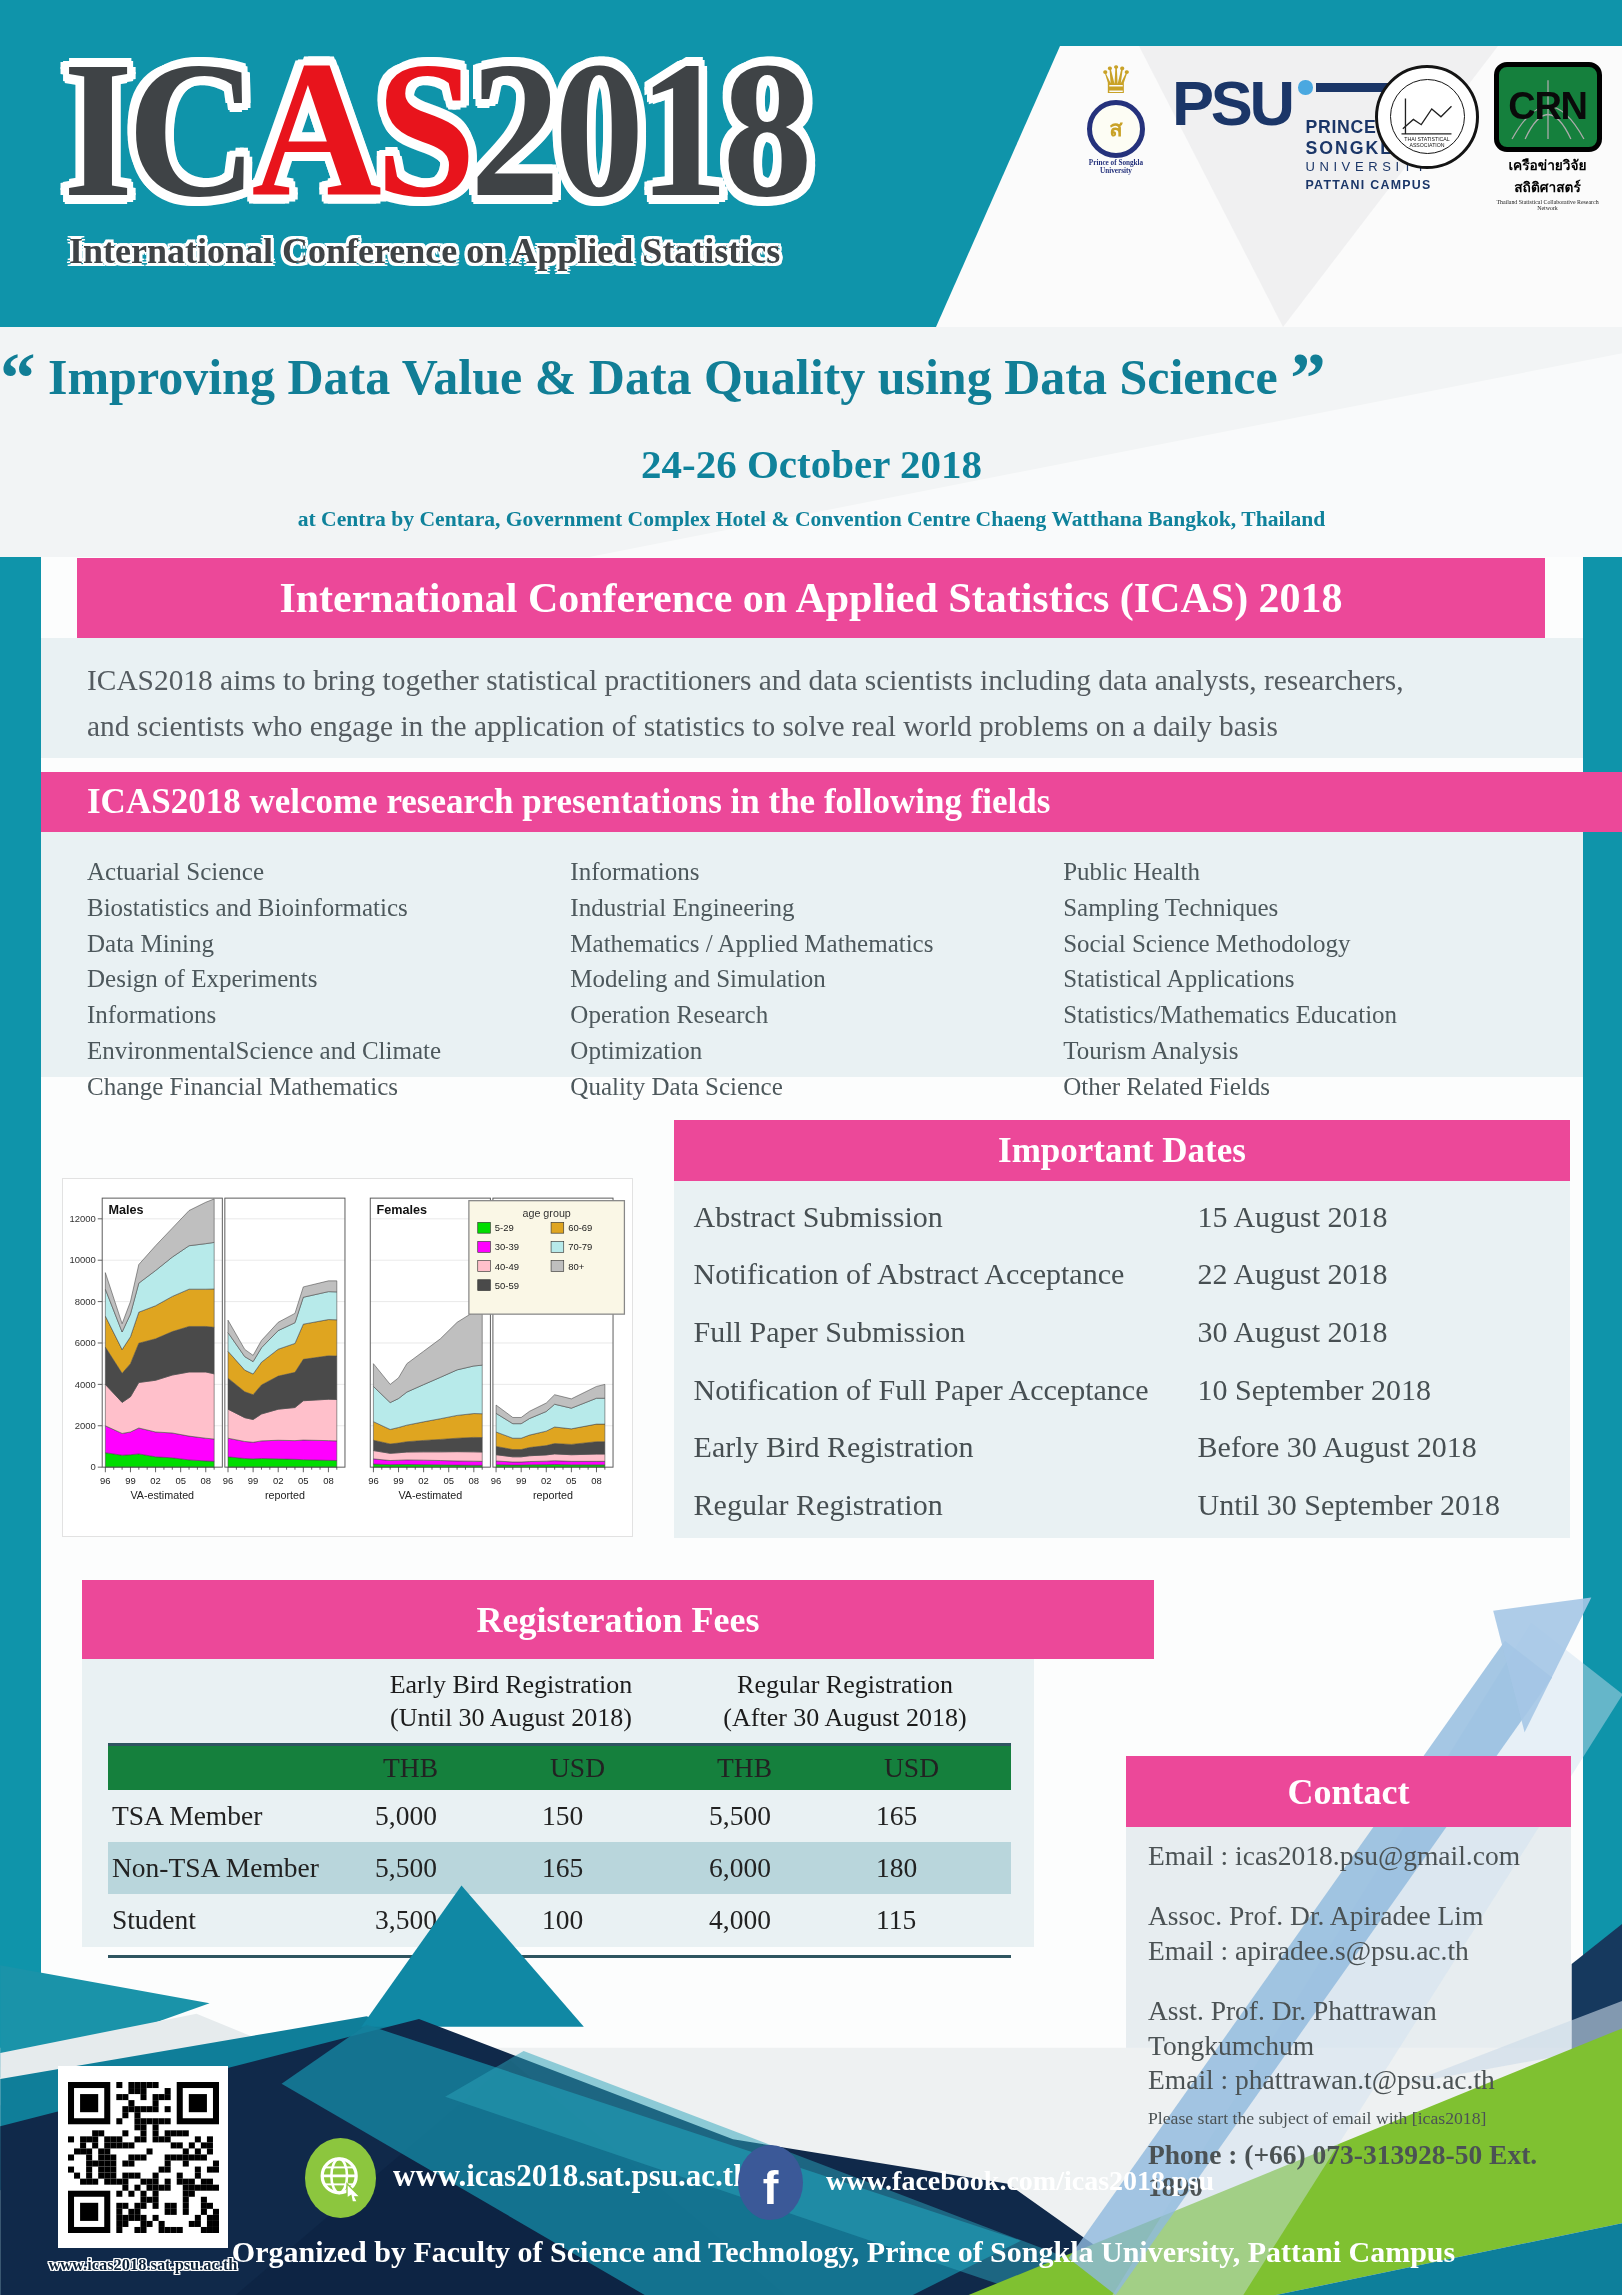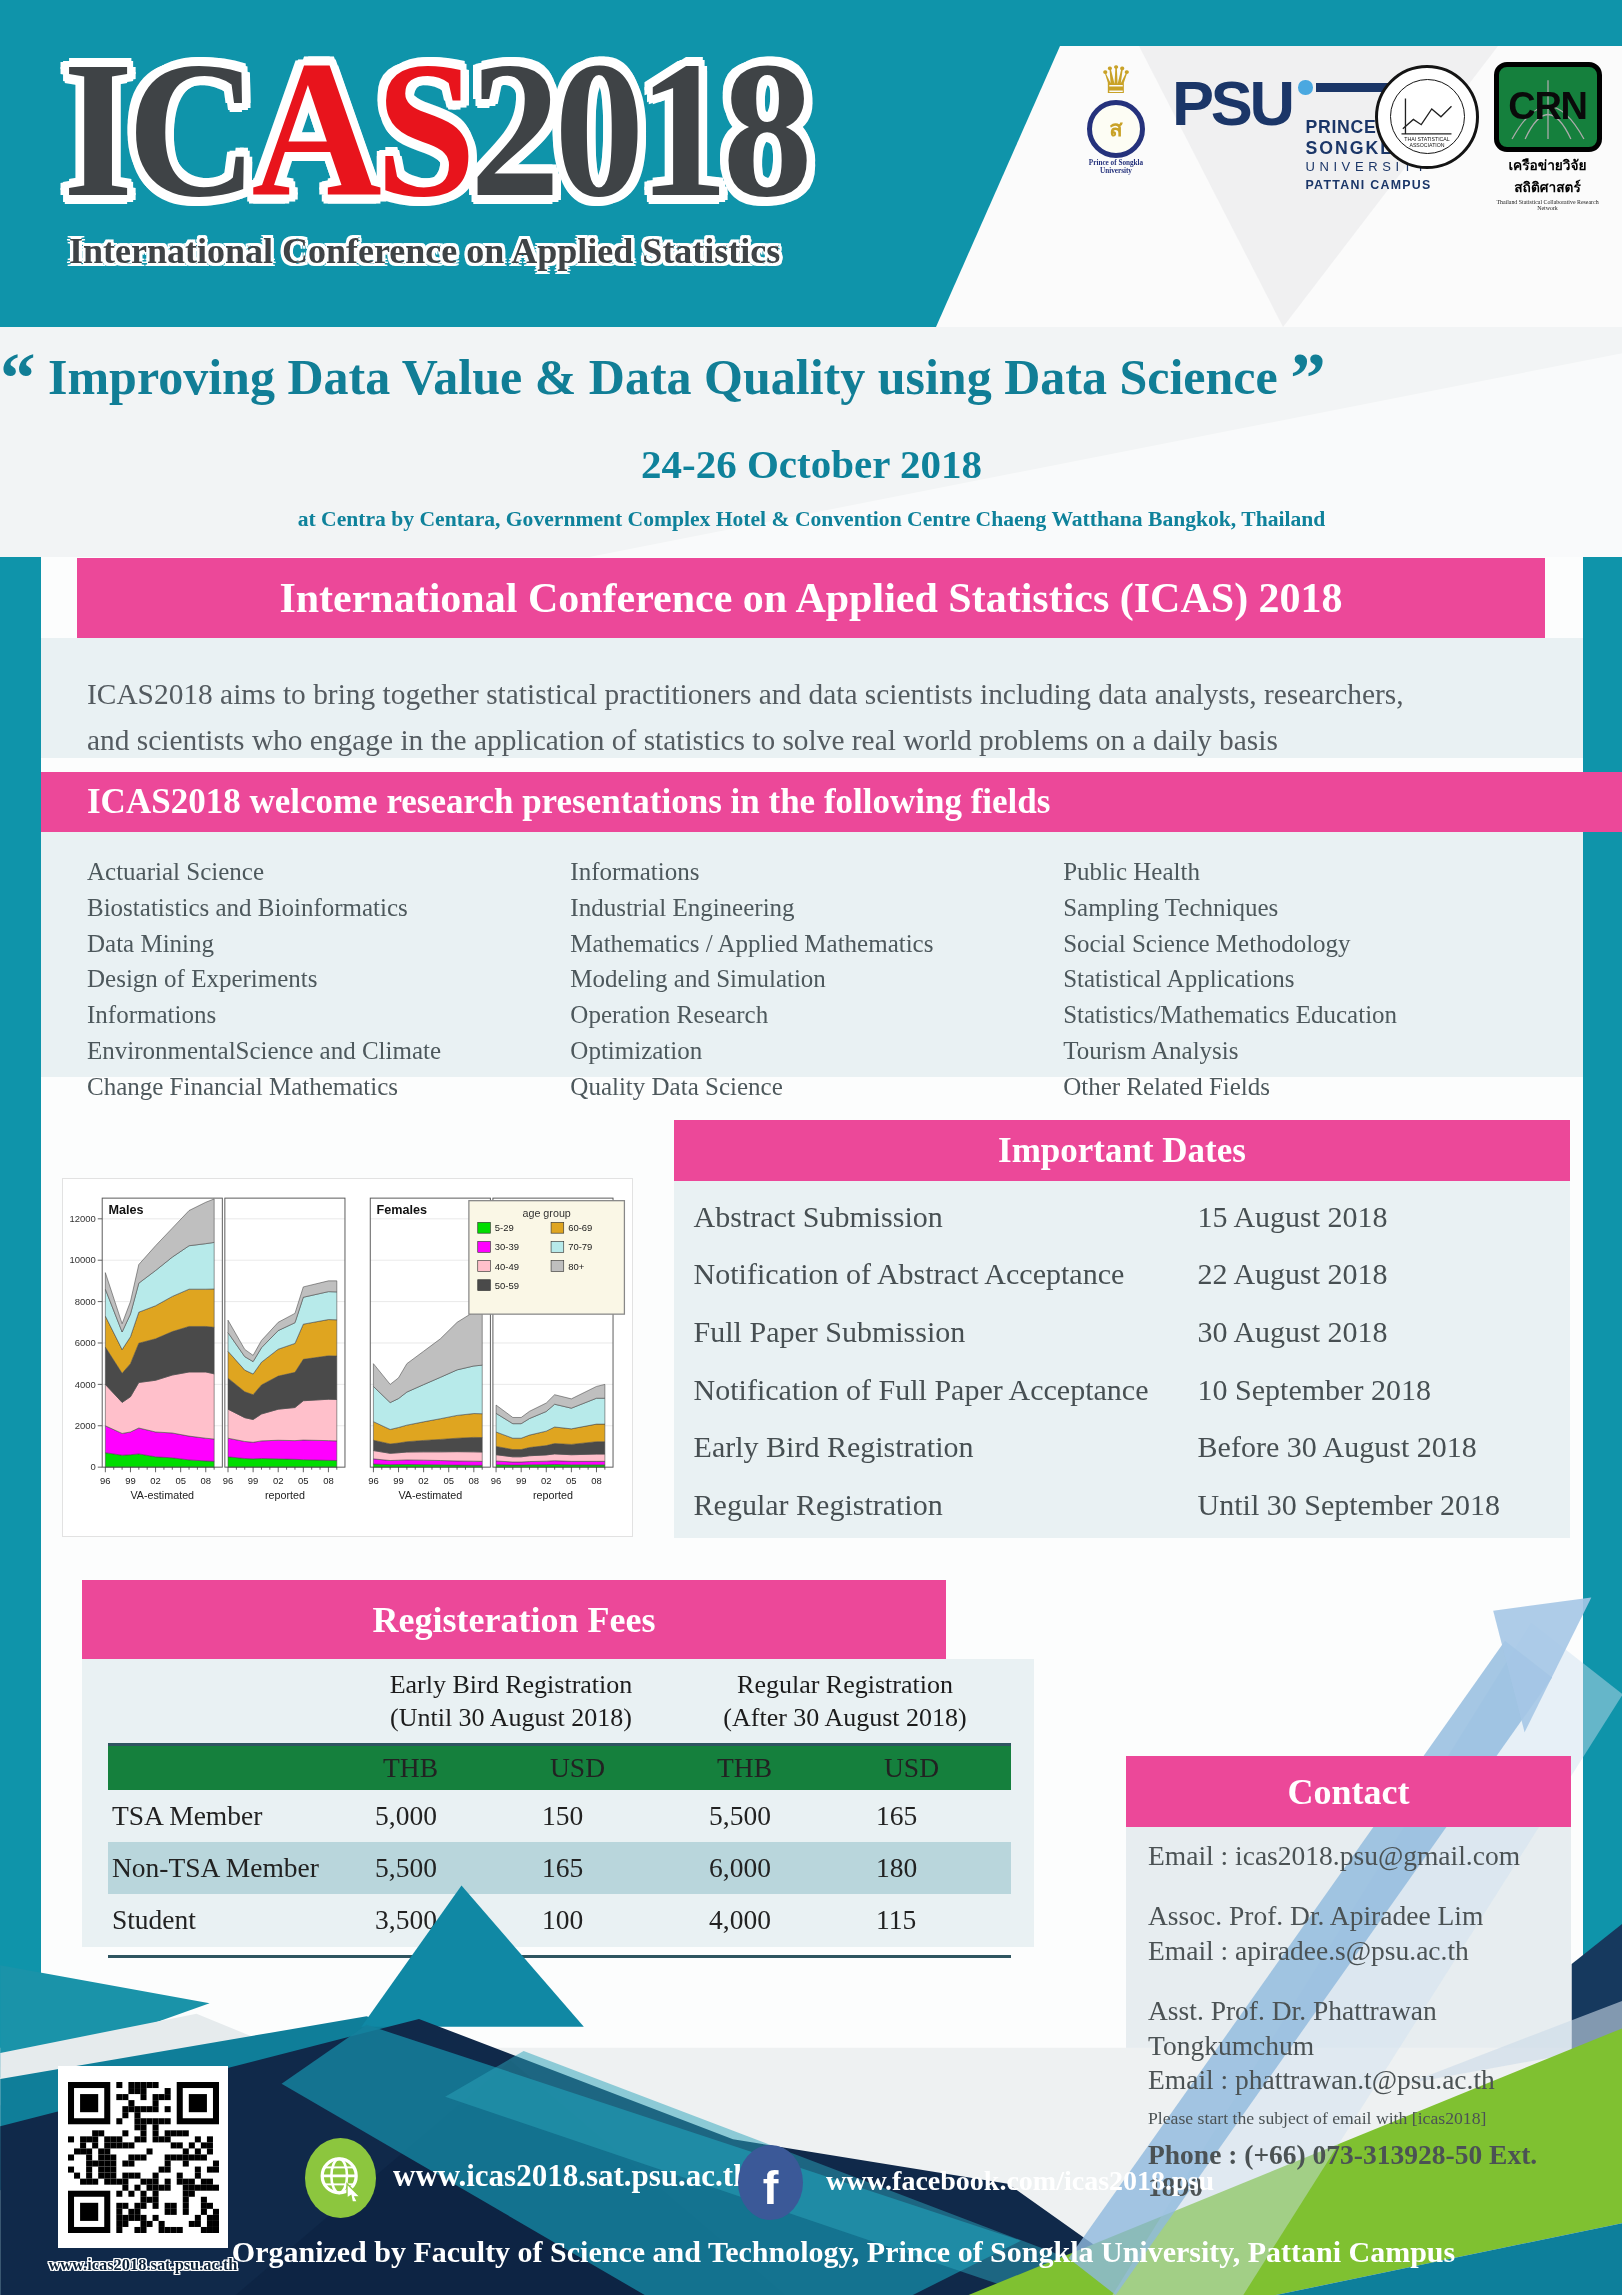--- a/index.html
+++ b/index.html
@@ -59,37 +59,37 @@
   .qmark{font-size:71px;line-height:0;vertical-align:-7.9px;}
   .date-line{position:absolute;left:0;top:440px;width:1623px;text-align:center;color:#0f829b;
              font-weight:bold;font-size:41px;}
   .venue-line{position:absolute;left:0;top:507px;width:1623px;text-align:center;color:#0f829b;
               font-weight:bold;font-size:21.6px;}
   
   .tealbar{background:#ec4899;color:#fff;font-weight:bold;display:flex;align-items:center;}
   .panel{background:#e9f1f3;}
   .title-bar{left:77px;top:558px;width:1468px;height:80px;font-size:42px;justify-content:center;}
   .desc-panel{left:41px;top:638px;width:1542px;height:120px;}
-  .desc-text{padding:34px 46px 0;font-size:29.4px;color:#545b60;line-height:1.55;}
+  .desc-text{padding:20px 46px 0;font-size:29.4px;color:#545b60;line-height:1.55;}
   .welcome-bar{left:41px;top:772px;width:1542px;height:60px;font-size:35px;padding-left:46px;}
   .fields-panel{left:41px;top:832px;width:1542px;height:245px;}
   .fields-grid{display:grid;grid-template-columns:1.02fr 1.04fr 1fr;padding:22px 46px 0;}
   .field-item{font-size:25px;color:#4d585c;line-height:1.43;}
   
   .chart-box{left:62px;top:1178px;width:569px;height:357px;background:#fff;border:1.3px solid #e2e2e2;}
   #chart-svg{width:100%;height:100%;display:block;font-family:"Liberation Sans",sans-serif;}
   
   .dates-bar{left:674px;top:1120px;width:896px;height:61px;font-size:35px;justify-content:center;}
   .dates-panel{left:674px;top:1181px;width:896px;height:357px;}
   .dates-rows{position:absolute;left:674px;top:1188px;width:896px;height:346px;display:flex;
               flex-direction:column;justify-content:space-around;padding:0 0 0 19.6px;box-sizing:border-box;}
   .date-row{display:flex;font-size:30px;color:#474f52;}
   .date-label{width:504px;}
   
-  .reg-bar{left:82px;top:1580px;width:864px;height:79px;font-size:36px;justify-content:center;}
+  .reg-bar{left:82px;top:1580px;width:1072px;height:79px;font-size:36px;justify-content:center;}
   .reg-panel{left:82px;top:1659px;width:952px;height:288px;}
   .fee-table{position:absolute;left:108px;top:1669px;width:903px;}
   .fee-ghead{display:grid;grid-template-columns:236px 334px 334px;}
   .fee-ghead div{font-size:26px;color:#1c1c1c;text-align:center;line-height:1.25;}
   .fee-rule{height:2.6px;background:#2f5560;margin-top:9.2px;}
   .fee-row{display:grid;grid-template-columns:236px 167px 167px 167px 167px;align-items:center;}
   .fee-row span{font-size:27.5px;color:#222;}
   .fee-hdr{background:#15803d;height:44px;}
   .fee-hdr span{padding-left:39px;}
   .fee-r{height:52px;}

